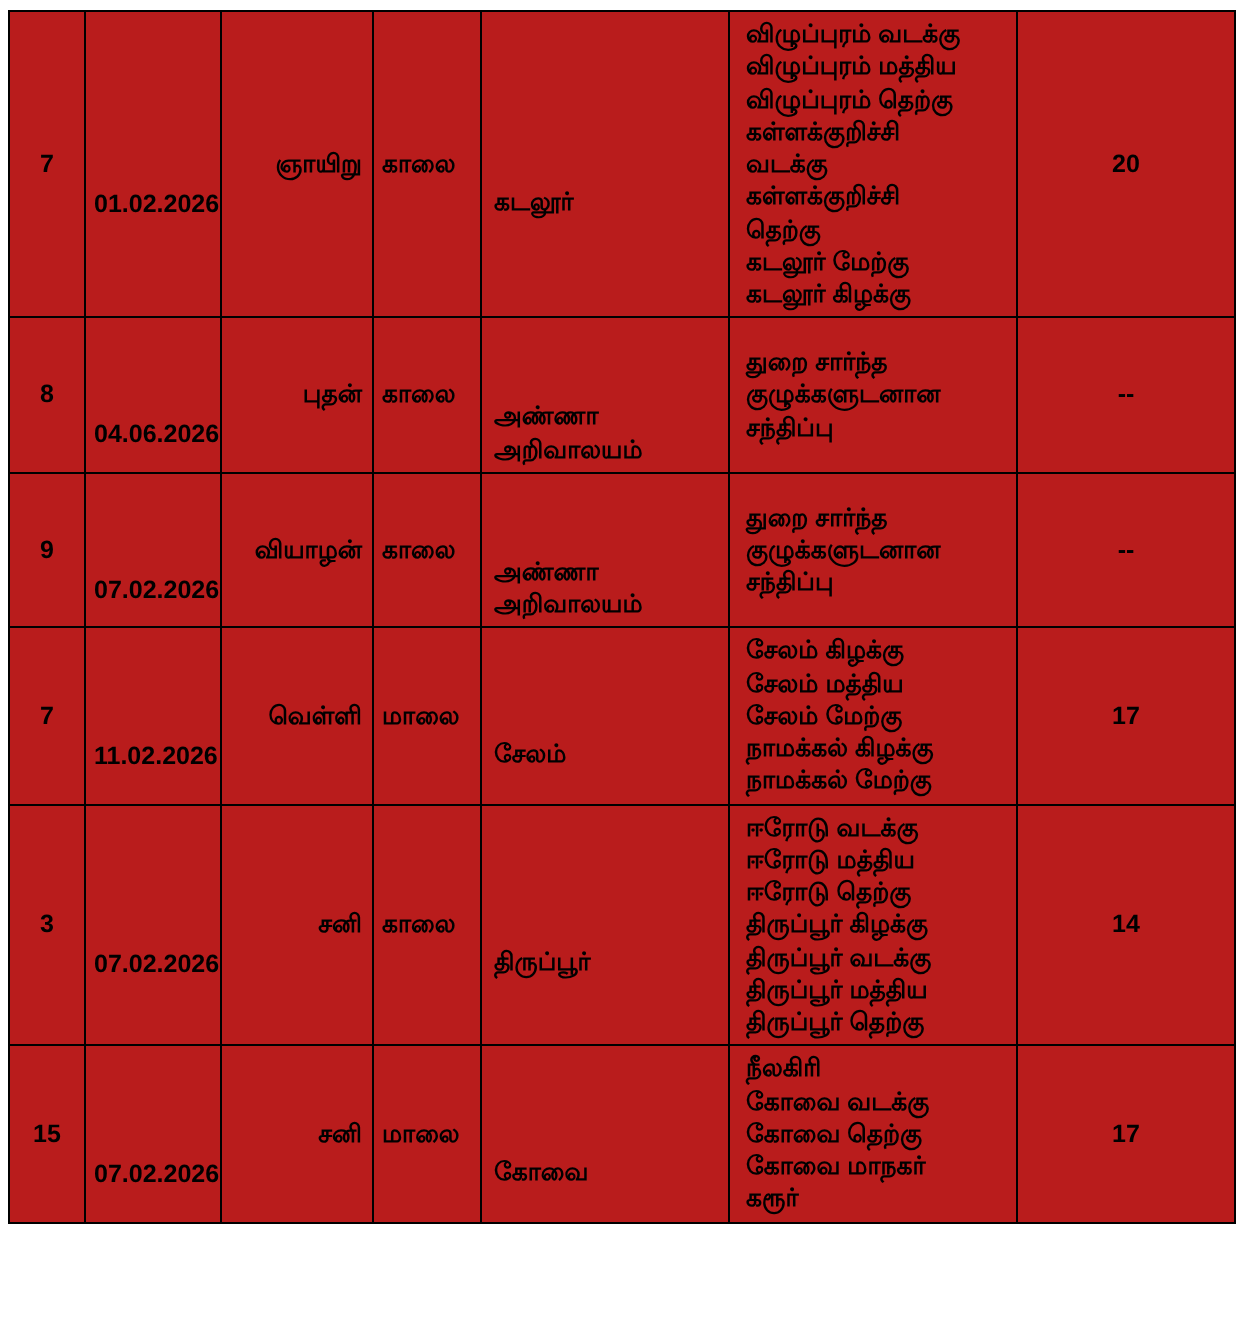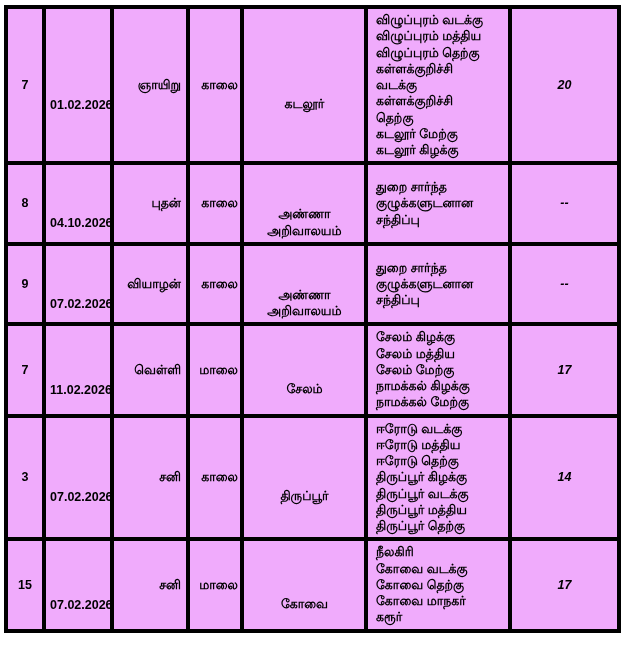--- a/index.html
+++ b/index.html
@@ -26,24 +26,24 @@
   
   table.schedule {
     position: absolute;
     left: 4px;
     top: 5px;
     width: 613px;
     border-collapse: collapse;
     table-layout: fixed;
   }
   table.schedule td {
-    border: 4px solid #000000;
+    border: 1px solid #000000;
     padding: 0;
     vertical-align: middle;
-    background: #f0abfc;
+    background: #b91c1c;
   }
 
   
   col.c-sno    { width: 38px; }
   col.c-date   { width: 68px; }
   col.c-day    { width: 76px; }
   col.c-session{ width: 54px; }
   col.c-place  { width: 124px; }
   col.c-units  { width: 144px; }
   col.c-count  { width: 109px; }
@@ -51,24 +51,24 @@
   .cell {
     padding: 3px 5px;
     font-size: 12.5px;
     font-weight: bold;
     line-height: 1.30;
     letter-spacing: 0px;
   }
   .cell.sno     { text-align: center; padding-left:0; padding-right:0; }
   .cell.date    { text-align: left; padding-left: 4px; padding-right: 2px; white-space: nowrap; margin-top: 40px; }
   .cell.day     { text-align: right; padding-left: 5px; }
-  .cell.session { text-align: right; padding-left: 4px; padding-right: 2px; }
-  .cell.place   { text-align: center; padding-left: 6px; margin-top: 38px; }
+  .cell.session { text-align: left; padding-left: 4px; padding-right: 2px; }
+  .cell.place   { text-align: left; padding-left: 6px; margin-top: 38px; }
   .cell.units   { text-align: left; padding-left: 8px; }
-  .cell.count   { text-align: center; padding-left:0; padding-right:0;font-style:italic; }
+  .cell.count   { text-align: center; padding-left:0; padding-right:0; }
 
   td.units-cell   { vertical-align: middle; }
   td.sno-cell,
   td.date-cell,
   td.day-cell,
   td.session-cell,
   td.place-cell,
   td.count-cell   { vertical-align: middle; }
 
   .units-line { display: block; white-space: nowrap; }
@@ -128,21 +128,21 @@
           </td>
           <td class="count-cell">
             <div class="cell count">20</div>
           </td>
         </tr>
         <tr>
           <td class="sno-cell">
             <div class="cell sno">8</div>
           </td>
           <td class="date-cell">
-            <div class="cell date">04.10.2026</div>
+            <div class="cell date">04.06.2026</div>
           </td>
           <td class="day-cell">
             <div class="cell day">புதன்</div>
           </td>
           <td class="session-cell">
             <div class="cell session">காலை</div>
           </td>
           <td class="place-cell">
             <div class="cell place">அண்ணா<br>அறிவாலயம்</div>
           </td>

